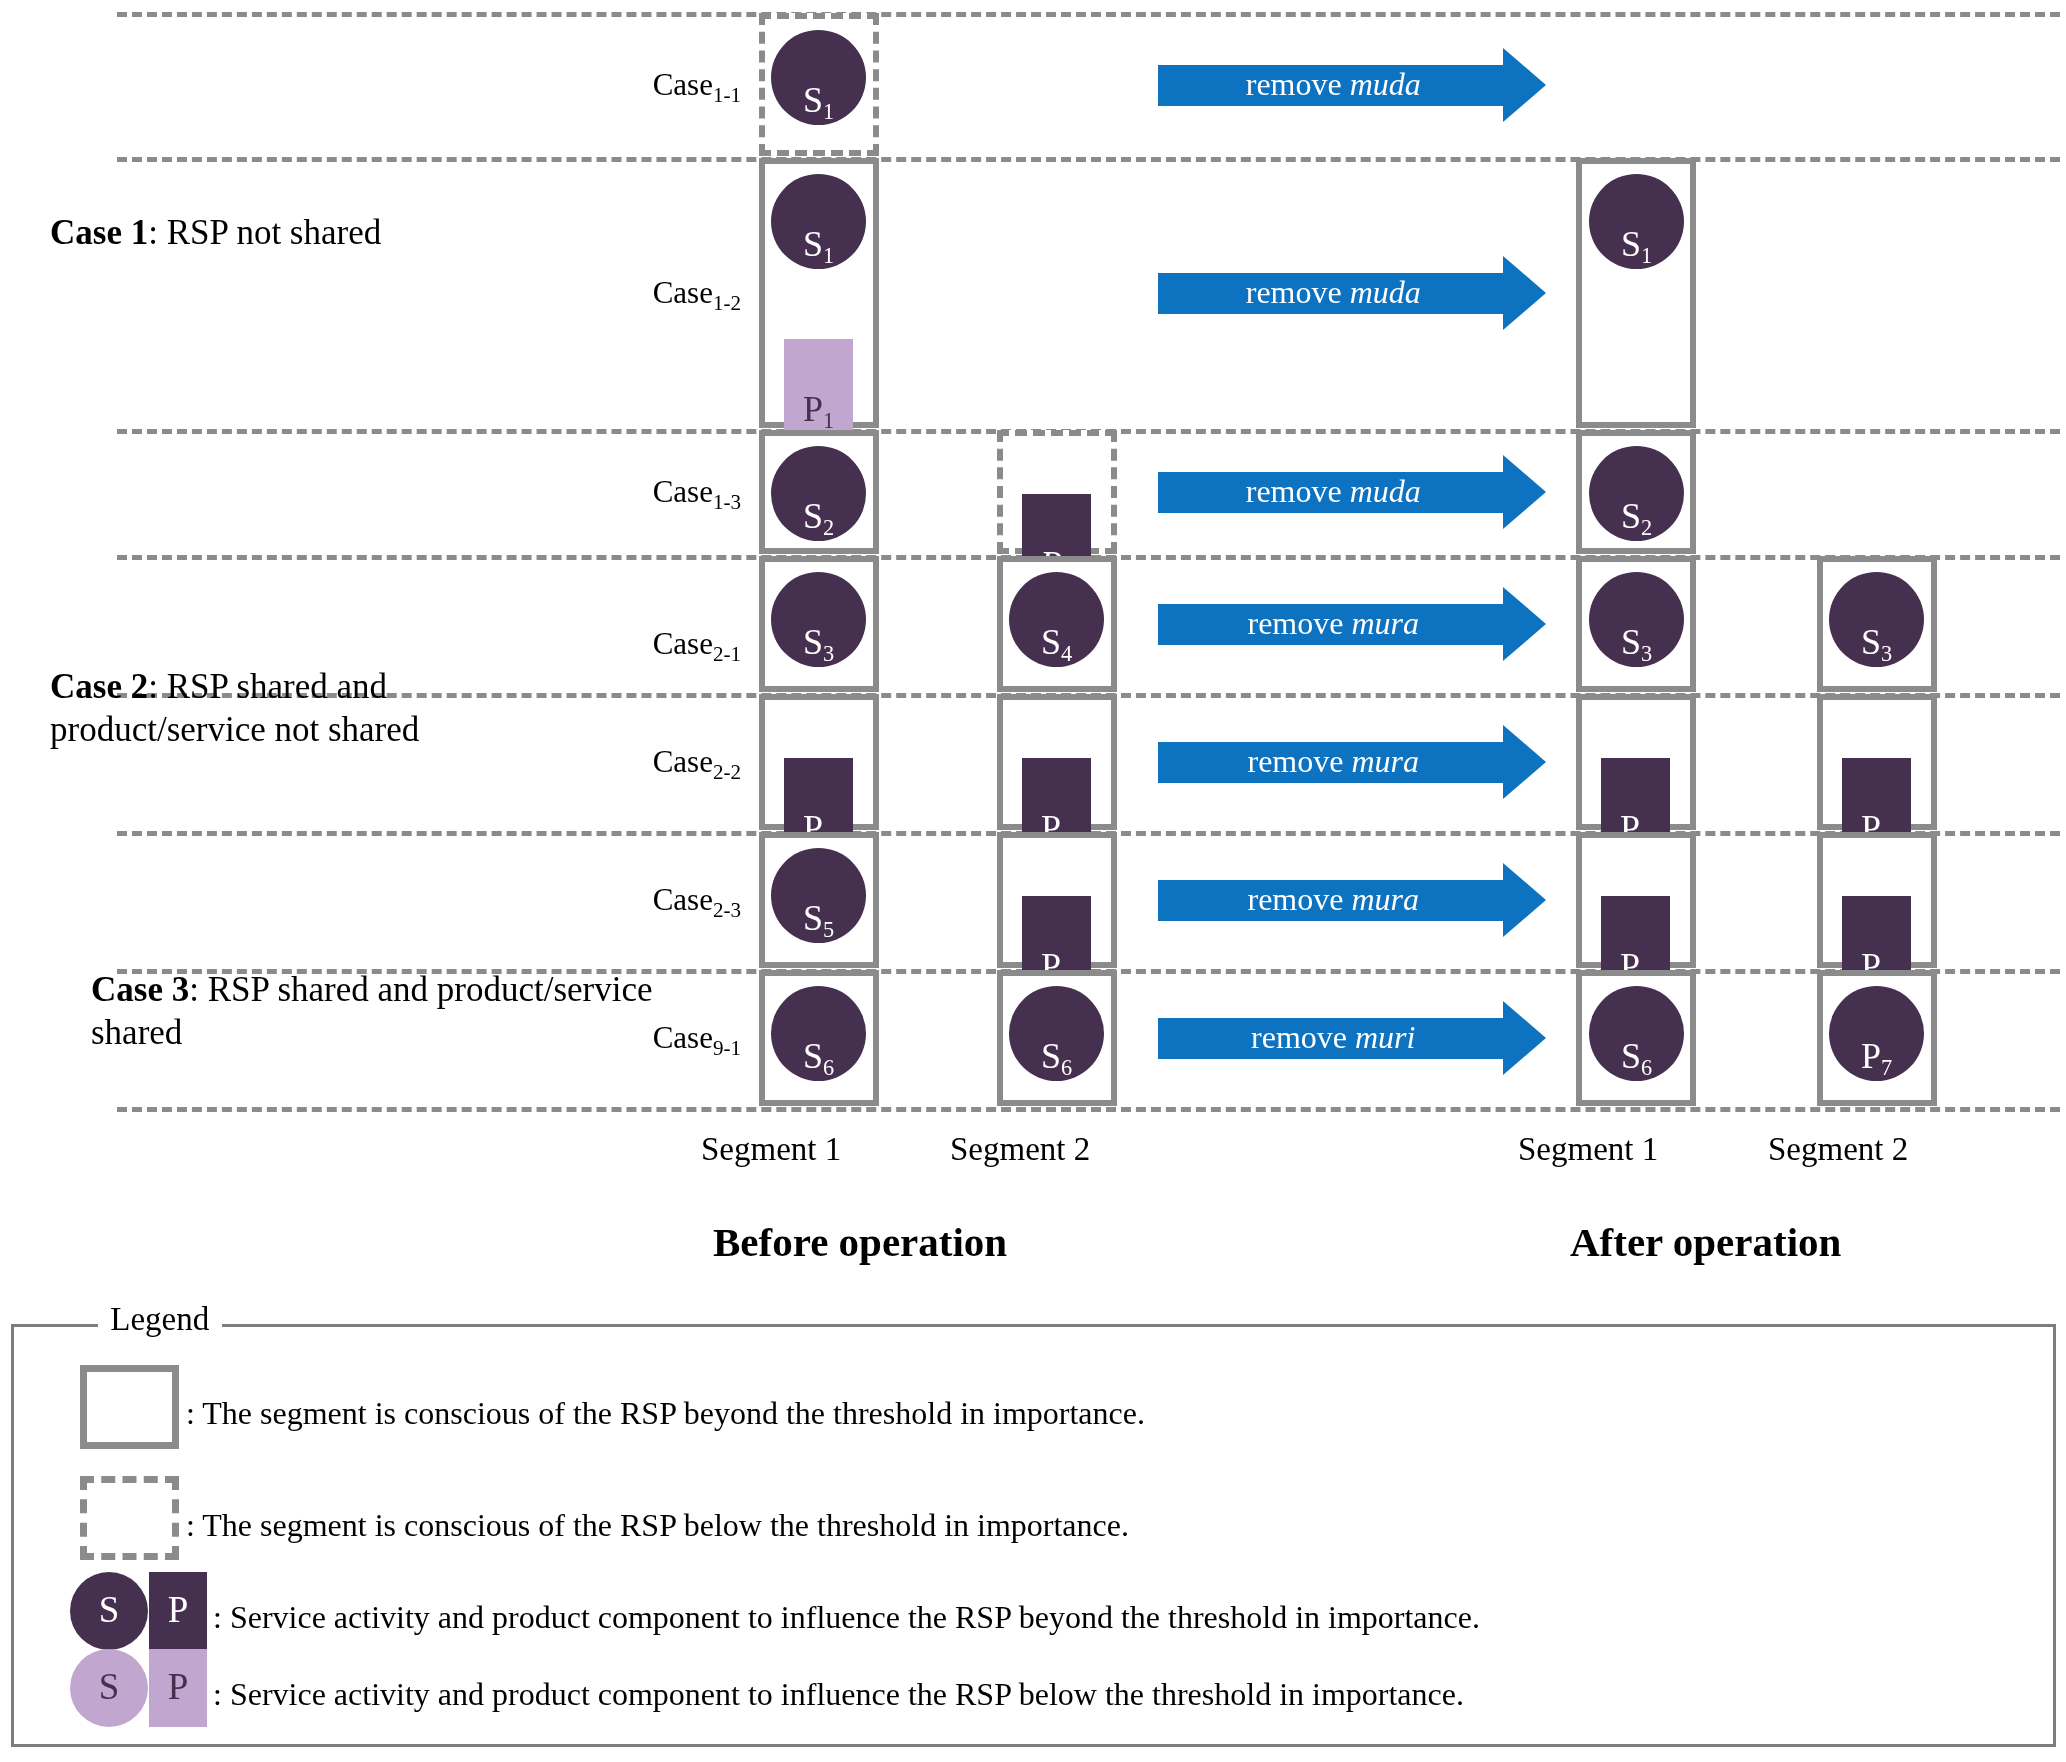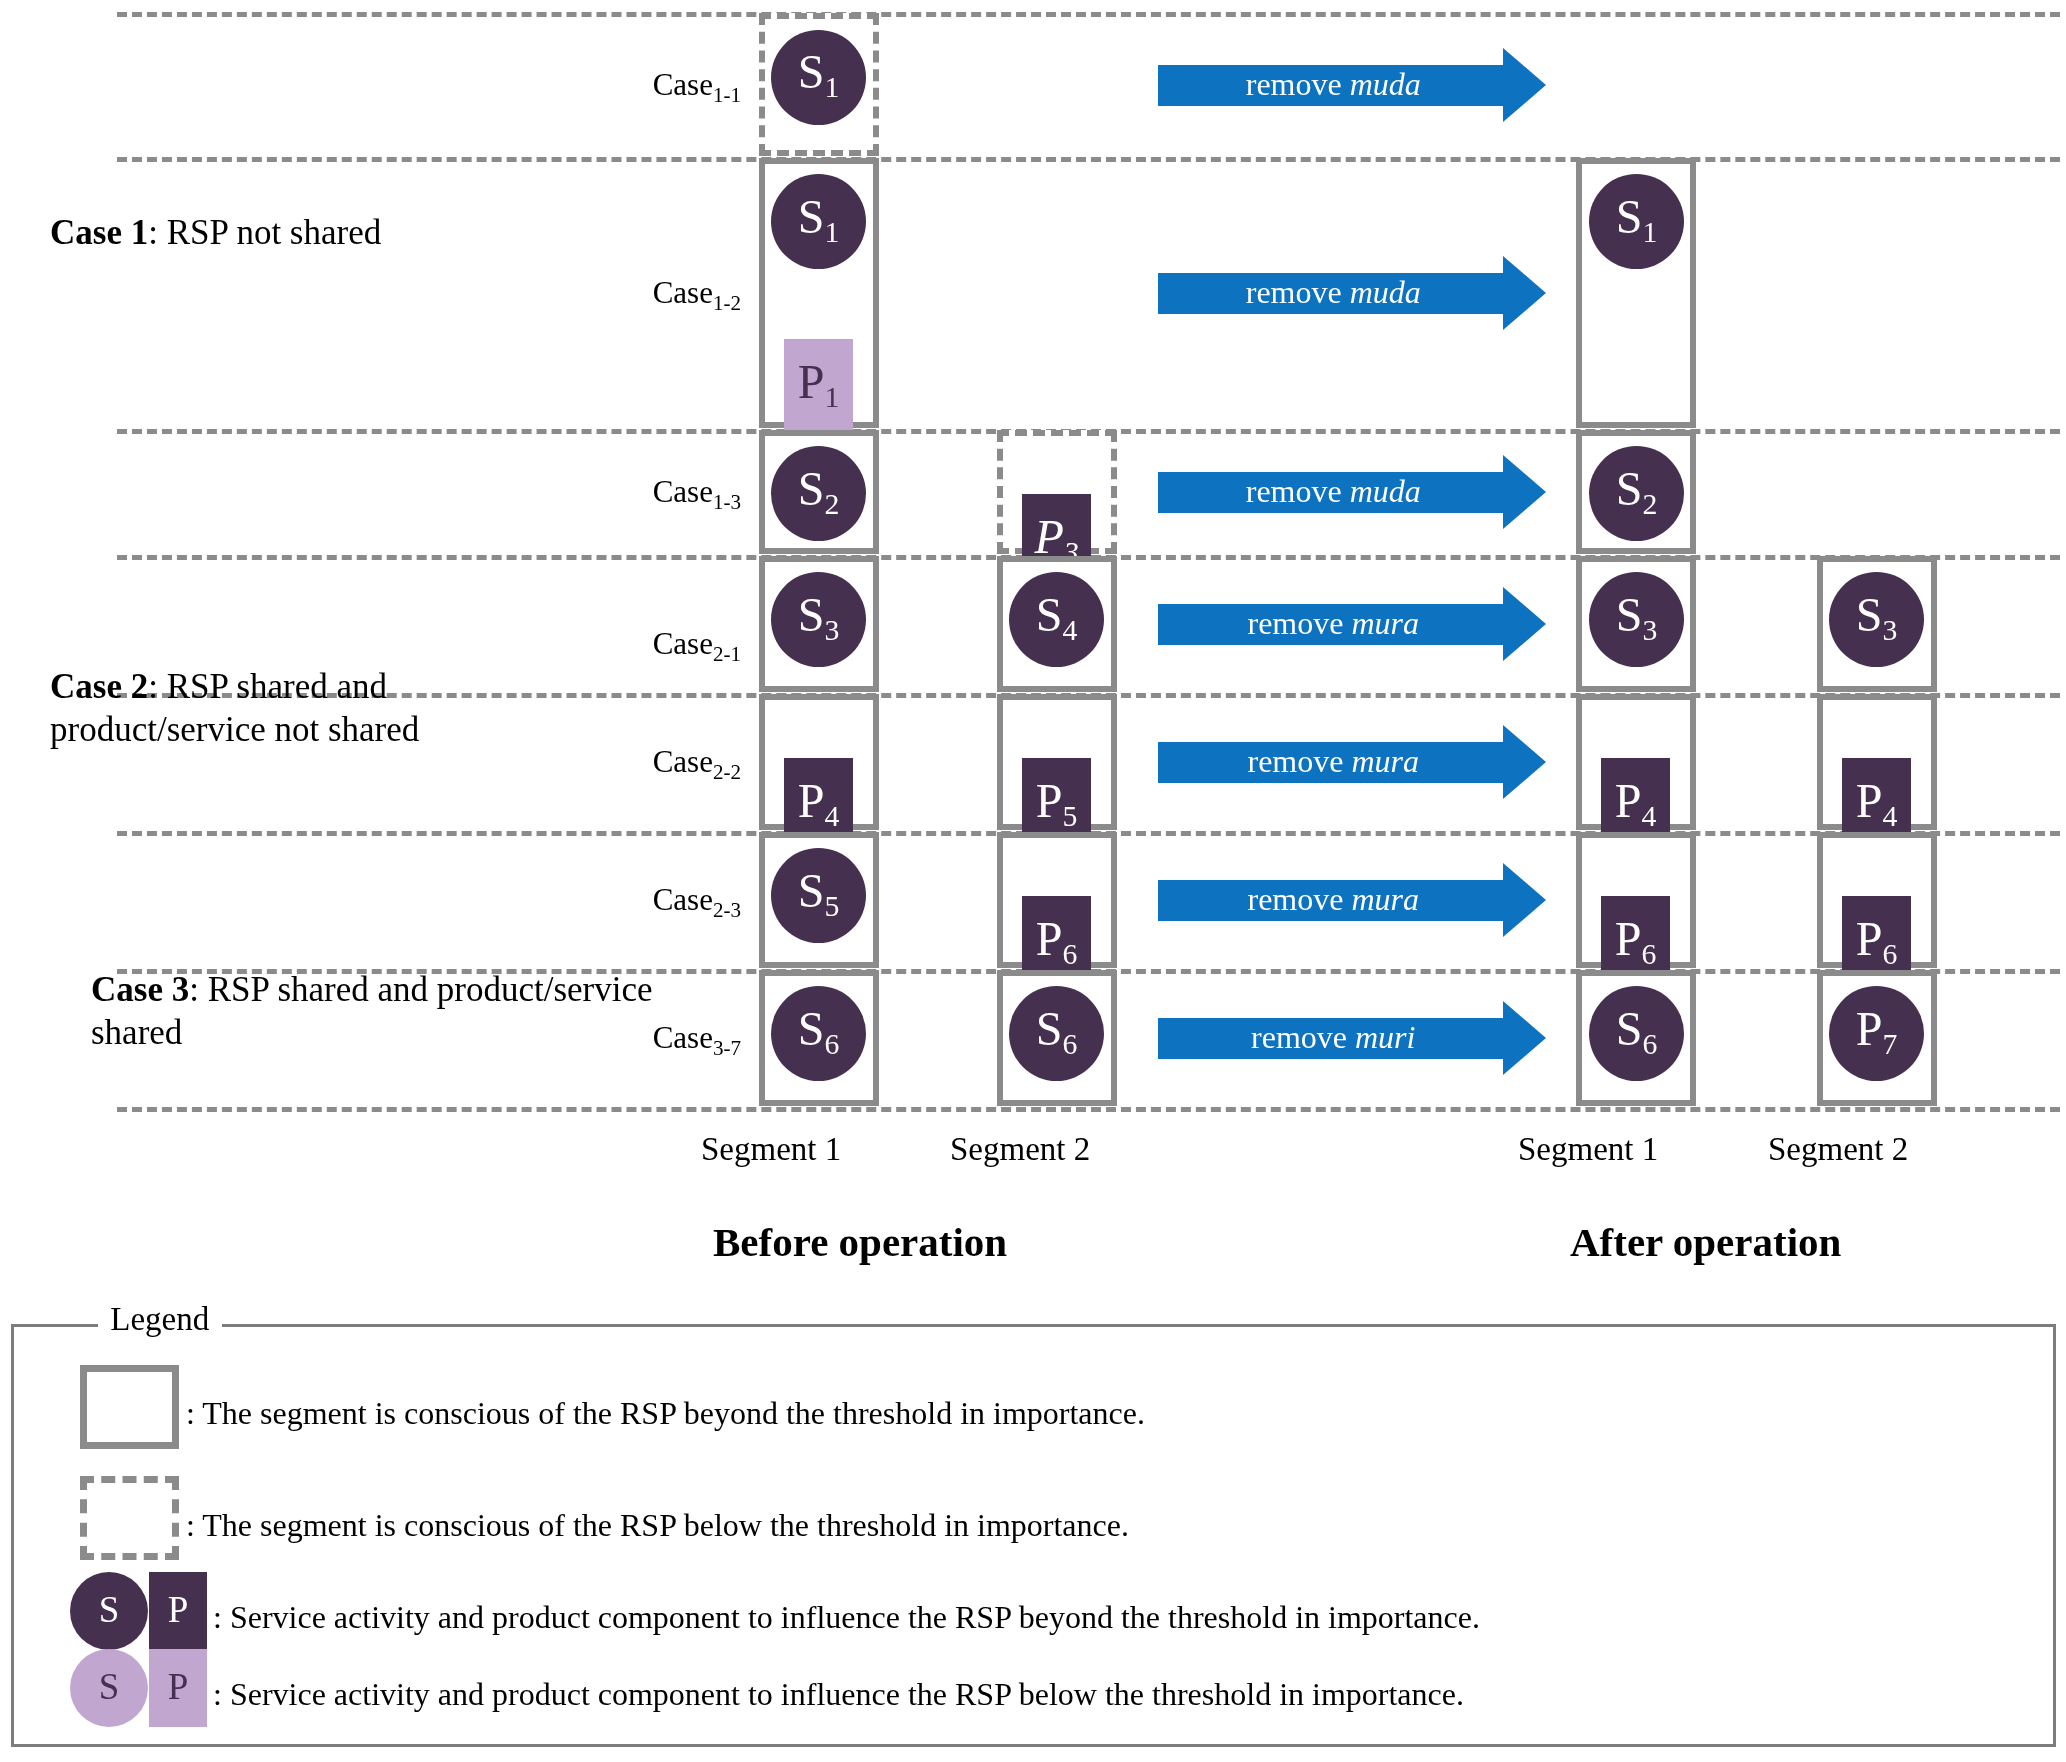--- a/index.html
+++ b/index.html
@@ -43,23 +43,23 @@
     position: absolute;
     background: #ffffff;
   }
   .segbox.solid { border: 6.1px solid #8b8b8b; }
   .segbox.dashed { border: 6.1px dashed #8b8b8b; }
 
   
   .token {
     position: absolute;
     display: flex;
-    align-items: center;
+    align-items: flex-end;
     justify-content: center;
-    font-size: 48px;
+    font-size: 36px;
     line-height: 1;
     letter-spacing: 0;
     white-space: nowrap;
   }
   .token .lbl { position: relative; top: -1.7px; }
   .token sub { font-size: 0.62em; vertical-align: -0.30em; }
 
   .tok-circle { border-radius: 50%; }
   .tok-square { border-radius: 0; margin-top: 48px; }
   .tok-dark  { background: #46304f; color: #ffffff; }
@@ -269,21 +269,21 @@
     <div class="segbox solid" style="left: 1817px; top: 832px; width: 120px; height: 136px;"></div>
     <div class="token tok-square tok-dark" style="left: 1842px; top: 848px; width: 69px; height: 95px;">
       <span class="lbl"><span>P</span><sub>6</sub></span>
     </div>
     <div class="arrow" style="left: 1158px; top: 863px; height: 74px;">
       <div class="body" style="width: 346px;">
         <div class="txt"><span>remove</span> <i>mura</i></div>
       </div>
       <div class="head"></div>
     </div>
-    <div class="case-sub" style="left: 579px; top: 1022px; width: 162px;"><span>Case</span><sub>3-7</sub></div>
+    <div class="case-sub" style="left: 579px; top: 1022px; width: 162px;"><span>Case</span><sub>9-1</sub></div>
     <div class="segbox solid" style="left: 759px; top: 970px; width: 120px; height: 136px;"></div>
     <div class="token tok-circle tok-dark" style="left: 771px; top: 986px; width: 95px; height: 95px;">
       <span class="lbl"><span>S</span><sub>6</sub></span>
     </div>
     <div class="segbox solid" style="left: 997px; top: 970px; width: 120px; height: 136px;"></div>
     <div class="token tok-circle tok-dark" style="left: 1009px; top: 986px; width: 95px; height: 95px;">
       <span class="lbl"><span>S</span><sub>6</sub></span>
     </div>
     <div class="segbox solid" style="left: 1576px; top: 970px; width: 120px; height: 136px;"></div>
     <div class="token tok-circle tok-dark" style="left: 1589px; top: 986px; width: 95px; height: 95px;">

